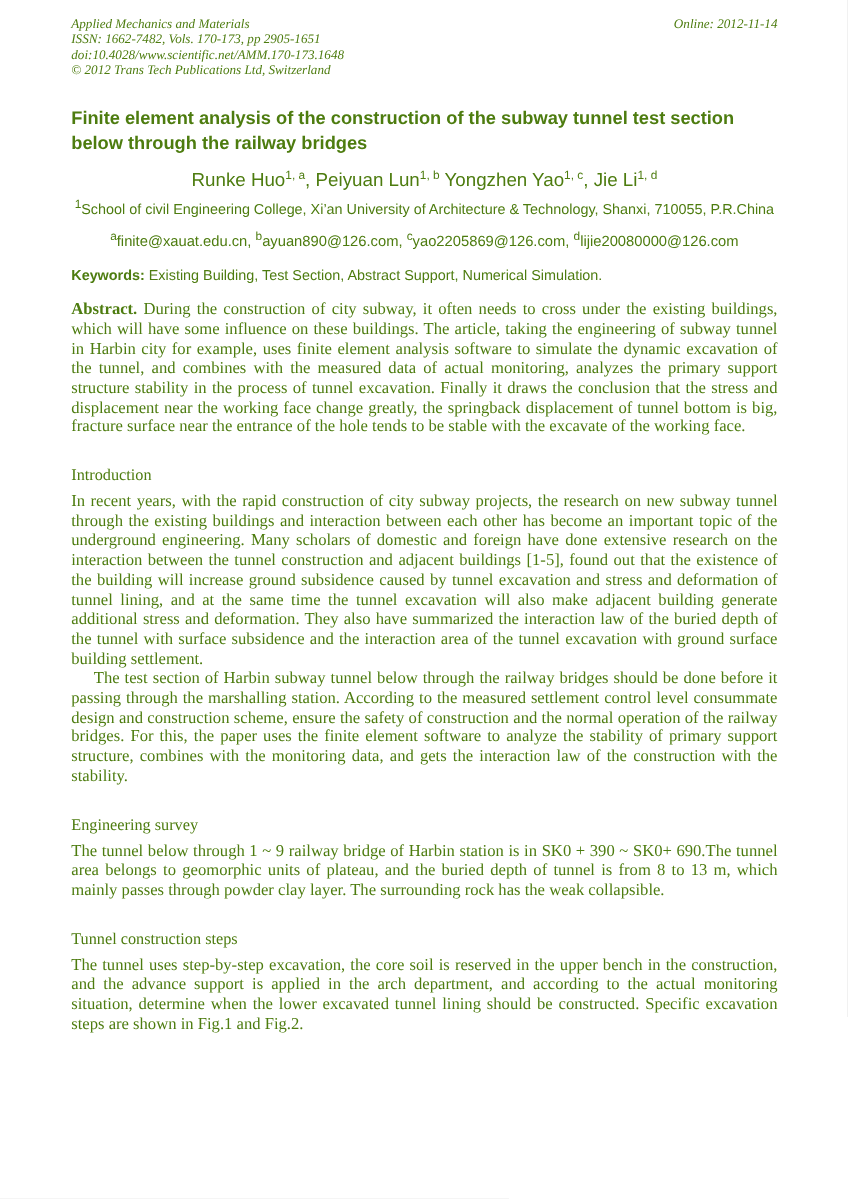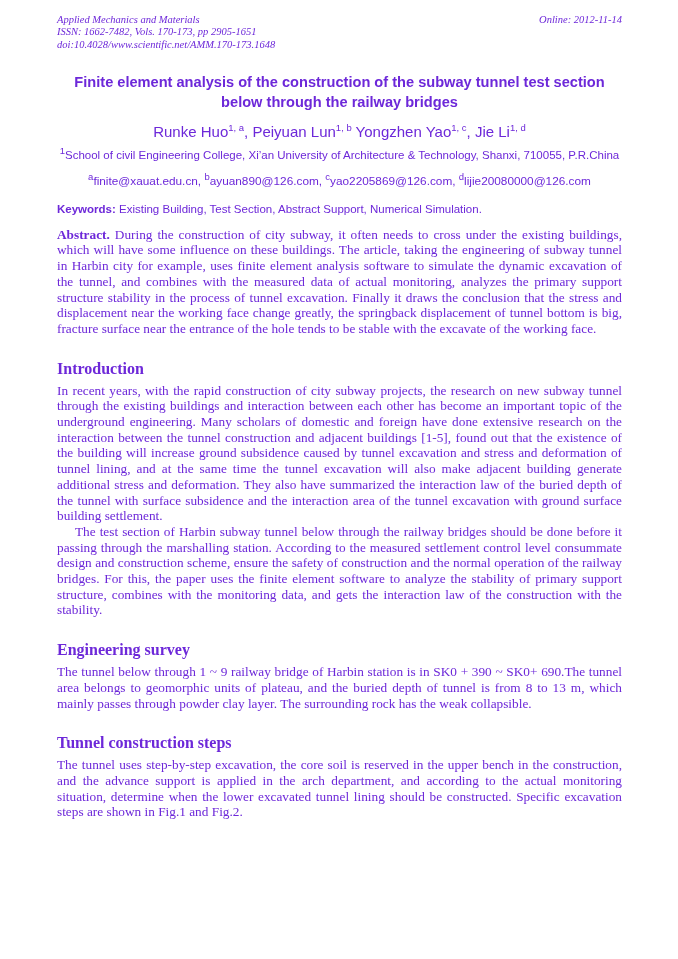--- a/index.html
+++ b/index.html
@@ -2,41 +2,40 @@
 <html><head>
 <meta charset="utf-8">
 <style>
   * { margin: 0; padding: 0; box-sizing: border-box; }
   html, body { background: #e8e8e8; }
   .page {
     width: 678px;
     height: 959px;
     margin: 0 auto;
     background: #ffffff;
-    color: #6d28d9;
+    color: #4d7c0f;
     padding: 14px 56px 0 57px;
     overflow: hidden;
     position: relative;
   }
   
   .journal-header {
     display: flex;
     justify-content: space-between;
     align-items: flex-start;
     font-family: "Liberation Serif", serif;
     font-style: italic;
     font-size: 10.5px;
     line-height: 12.4px;
   }
   .journal-header .left-block { max-width: 420px; }
   
   .paper-title {
     margin: 21px auto 0 auto;
     max-width: 578px;
-    text-align: center;
     font-family: "Liberation Sans", sans-serif;
     font-weight: bold;
     font-size: 14.6px;
     line-height: 20px;
   }
   .authors-line {
     margin-top: 11px;
     text-align: center;
     font-family: "Liberation Sans", sans-serif;
     font-size: 15px;
@@ -66,42 +65,43 @@
     margin-top: 12px;
     font-family: "Liberation Serif", serif;
     font-size: 13.3px;
     line-height: 15.7px;
     text-align: justify;
   }
   .abstract-para b, .section-heading, .keywords-line b { font-weight: bold; }
   .section { margin-top: 23px; }
   .section-heading {
     font-family: "Liberation Serif", serif;
-    font-size: 16px;
+    font-size: 13px;
     margin-bottom: 5px;
-    font-weight: bold;
+    font-weight: normal;
   }
   .body-para {
     font-family: "Liberation Serif", serif;
     font-size: 13.3px;
     line-height: 15.7px;
     text-align: justify;
   }
   .body-para.indented { text-indent: 18px; }
 </style>
 </head>
 <body>
 
 <div class="page">
 
   <div class="journal-header">
     <div class="left-block">
       <div>Applied Mechanics and Materials</div>
       <div>ISSN: 1662-7482, Vols. 170-173, pp 2905-1651</div>
       <div>doi:10.4028/www.scientific.net/AMM.170-173.1648</div>
+      <div>© 2012 Trans Tech Publications Ltd, Switzerland</div>
     </div>
     <div>Online: 2012-11-14</div>
   </div>
 
   <div class="paper-title">Finite element analysis of the construction of the subway tunnel test section below through the railway bridges</div>
 
   <div class="authors-line"><span>Runke Huo</span><sup>1, a</sup><span>, </span><span>Peiyuan Lun</span><sup>1, b</sup><span> </span><span>Yongzhen Yao</span><sup>1, c</sup><span>, </span><span>Jie Li</span><sup>1, d</sup></div>
 
   <div class="affiliation"><sup>1</sup><span>School of civil Engineering College, Xi’an University of Architecture &amp; Technology, Shanxi, 710055, P.R.China</span></div>
 

